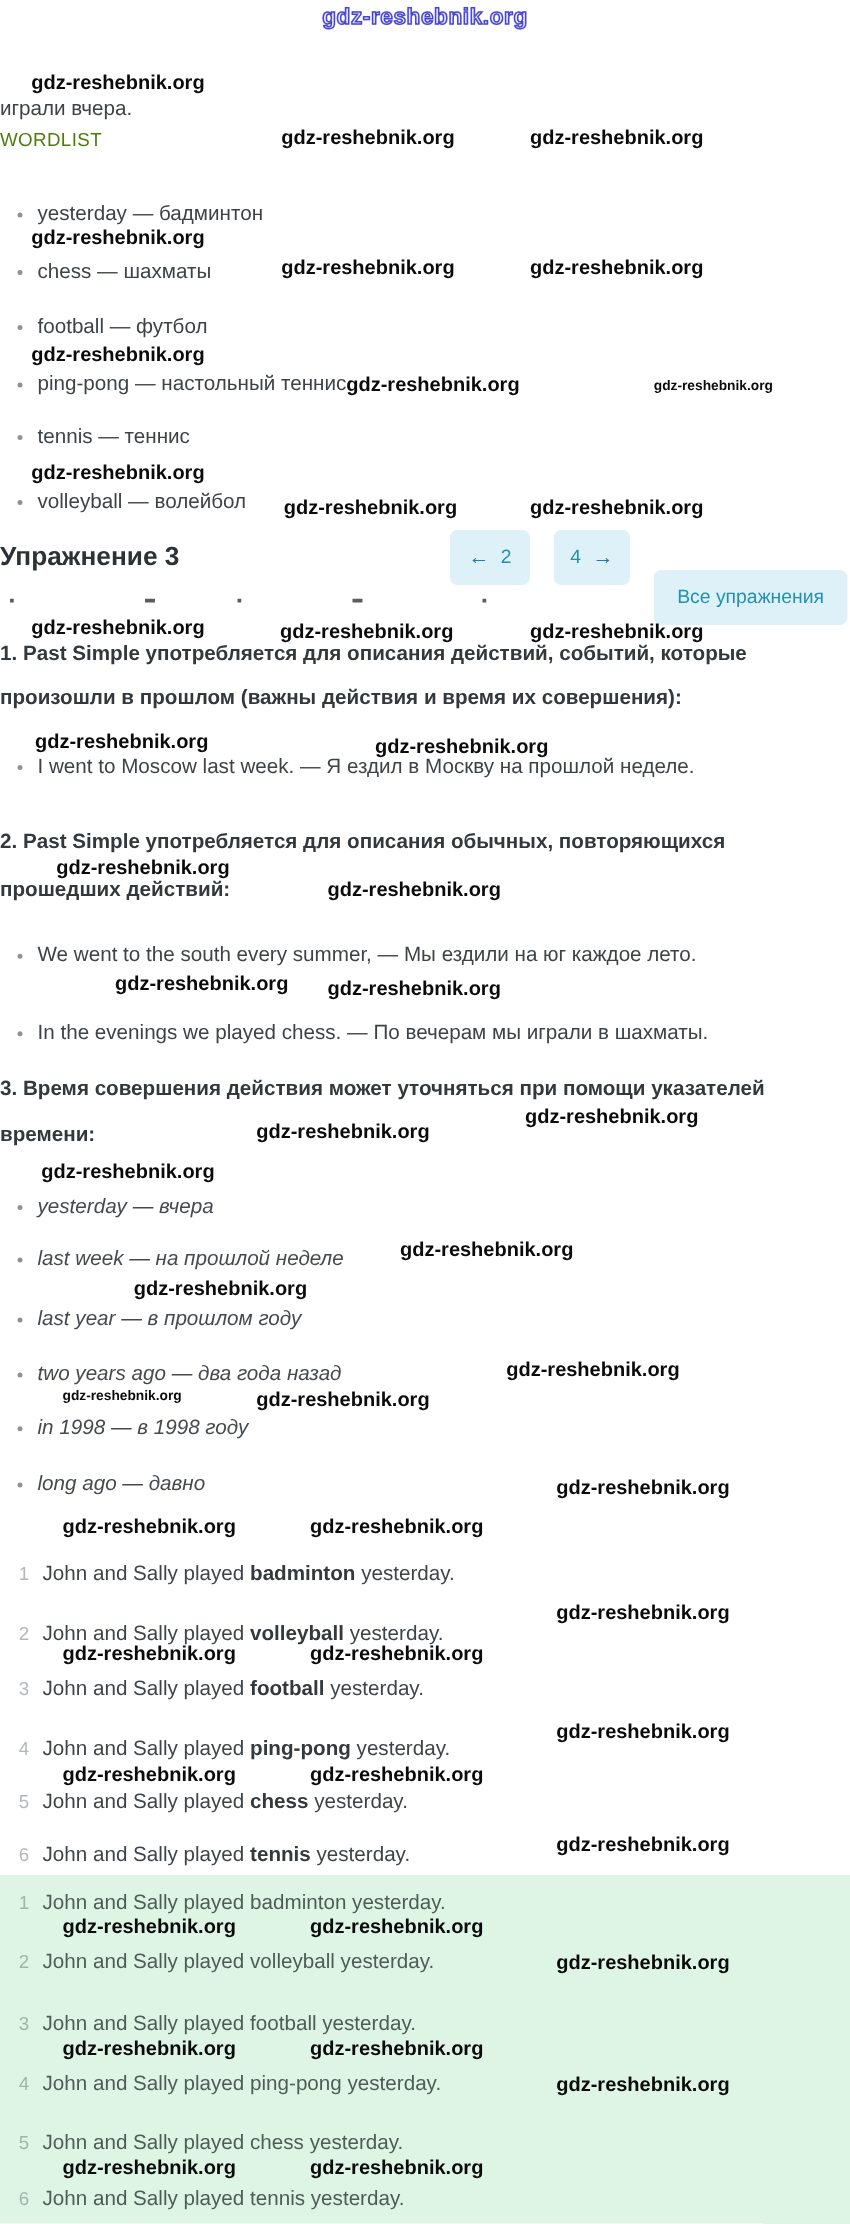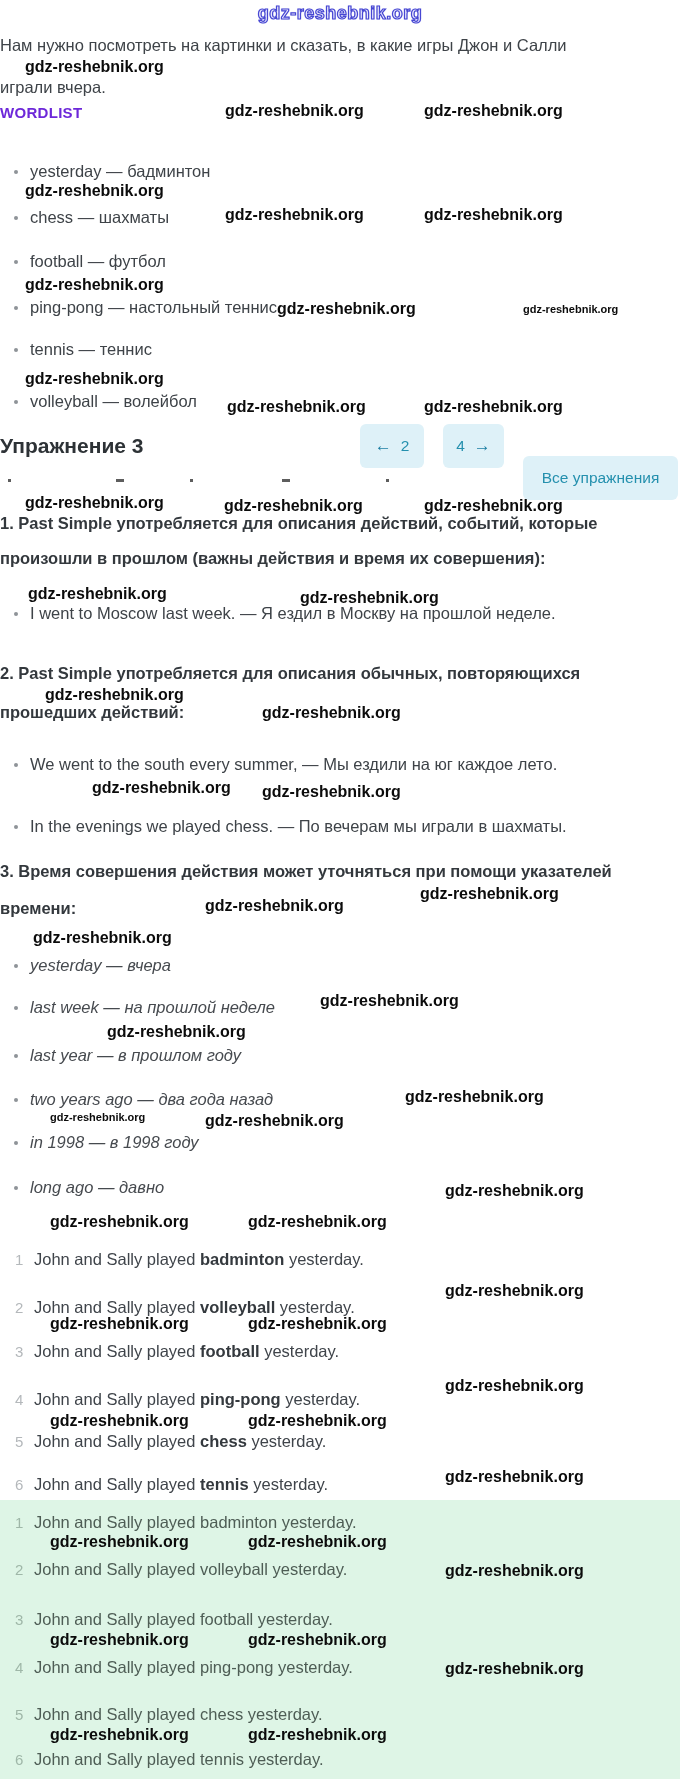--- a/index.html
+++ b/index.html
@@ -14,21 +14,21 @@
   .wm-blue{
     font-size:18px;font-weight:700;letter-spacing:.5px;
     color:#e9e9fb;-webkit-text-stroke:1.2px #4747d3;text-stroke:1.2px #4747d3;
     text-shadow:0 0 1px #4747d3;
   }
   
   .txt{font-size:16.5px;color:#3e4348;}
   .b{font-weight:700;color:#33383d;}
   .it{font-style:italic;color:#464a4f;}
   .h1{font-size:21px;font-weight:700;color:#2d3236;}
-  .wl-title{font-size:15px;font-weight:700;color:#6d28d9;letter-spacing:.3px;}
+  .wl-title{font-size:15px;font-weight:400;color:#4d7c0f;letter-spacing:.3px;}
   
   .li{padding-left:16px;}
   .dot{position:absolute;left:0;top:8px;width:4px;height:4px;border-radius:50%;background:#8e9398;}
   
   .btn{
     position:absolute;top:424px;height:44px;background:#def1f8;border-radius:6px;
     display:flex;align-items:center;justify-content:center;gap:9px;
     color:#2490ae;font-size:15.5px;cursor:pointer;
   }
   .btn .arr{font-size:17px;color:#1d7fa3;font-weight:600;}
@@ -44,21 +44,20 @@
   .clip{height:4px;width:680px;}
   .clip i{position:absolute;top:0;height:3px;background:#5d5d5d;display:block;}
 </style>
 </head>
 <body>
 
 <div class="page">
 
   <div class="abs wm-blue" style="left:50%;top:3px;transform:translateX(-50%);">gdz-reshebnik.org</div>
 
-  <div class="abs txt" style="left:0;top:36px;">Нам нужно посмотреть на картинки и сказать, в какие игры Джон и Салли</div>
   <span class="abs wm" style="left:25px;top:58px;">gdz-reshebnik.org</span>
   <div class="abs txt" style="left:0;top:78px;">играли вчера.</div>
 
   <div class="abs wl-title" style="left:0;top:104px;">WORDLIST</div>
   <span class="abs wm" style="left:225px;top:102px;">gdz-reshebnik.org</span>
   <span class="abs wm" style="left:424px;top:102px;">gdz-reshebnik.org</span>
 
   <div class="abs txt li" style="left:14px;top:162px;"><span class="dot"></span><span>yesterday — бадминтон</span></div>
   <span class="abs wm" style="left:25px;top:182px;">gdz-reshebnik.org</span>
 

